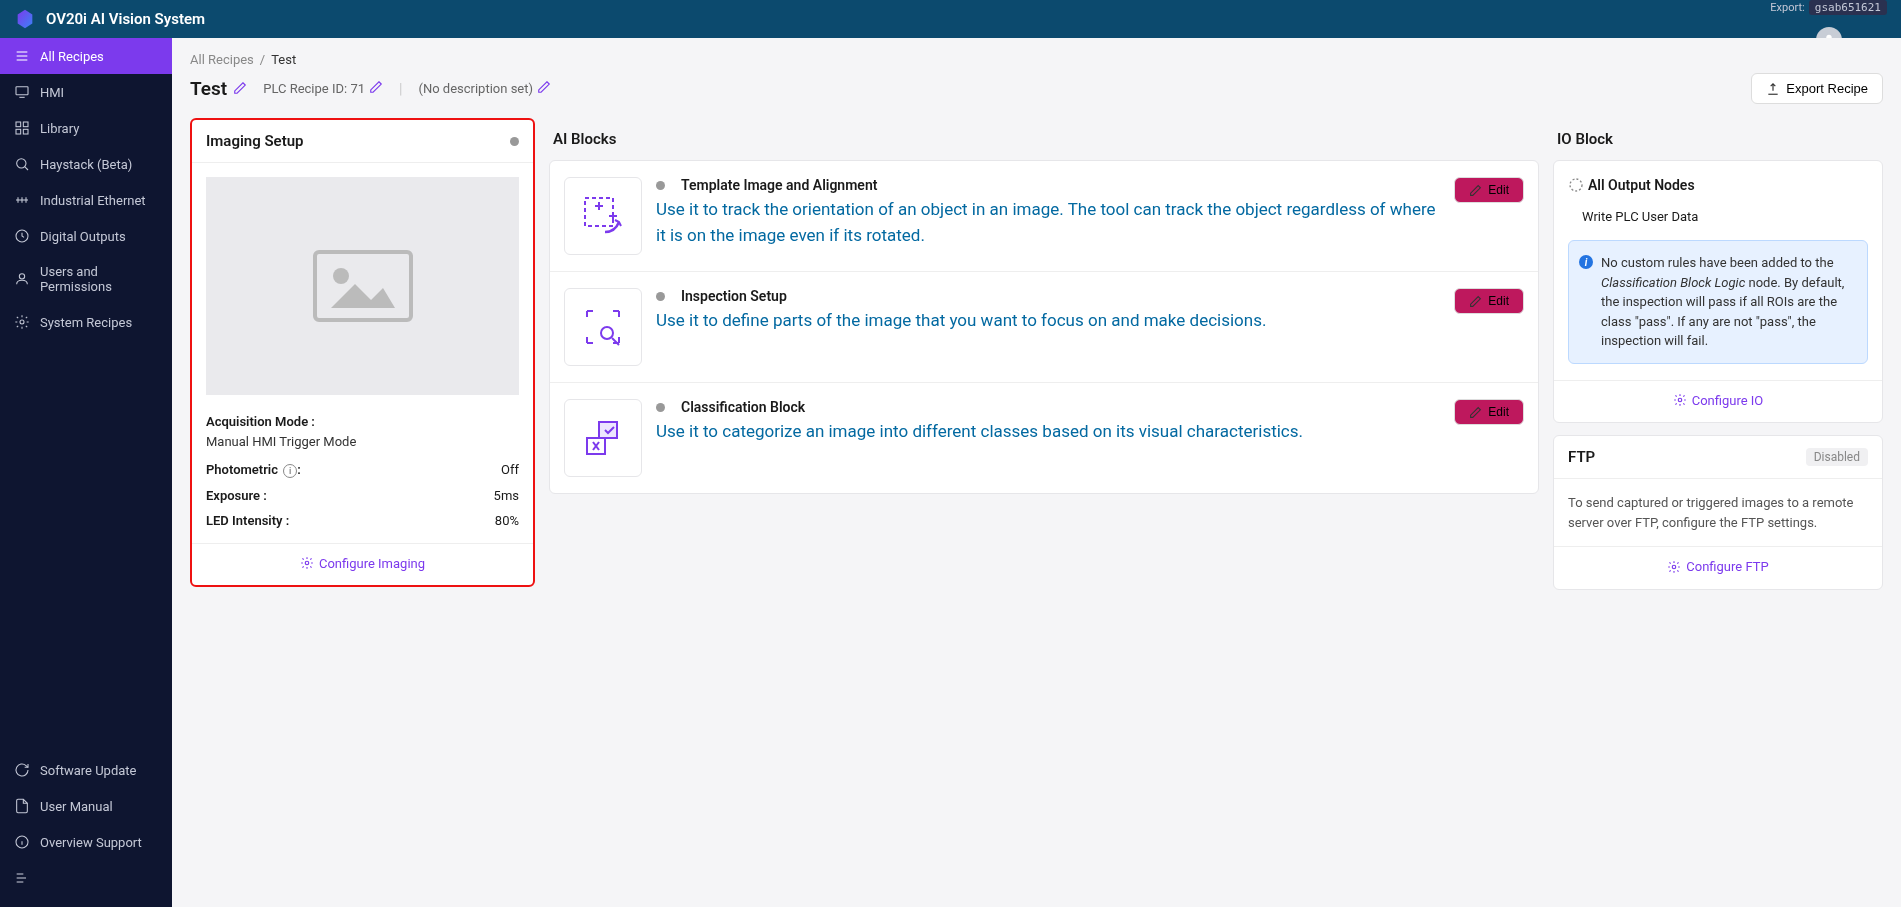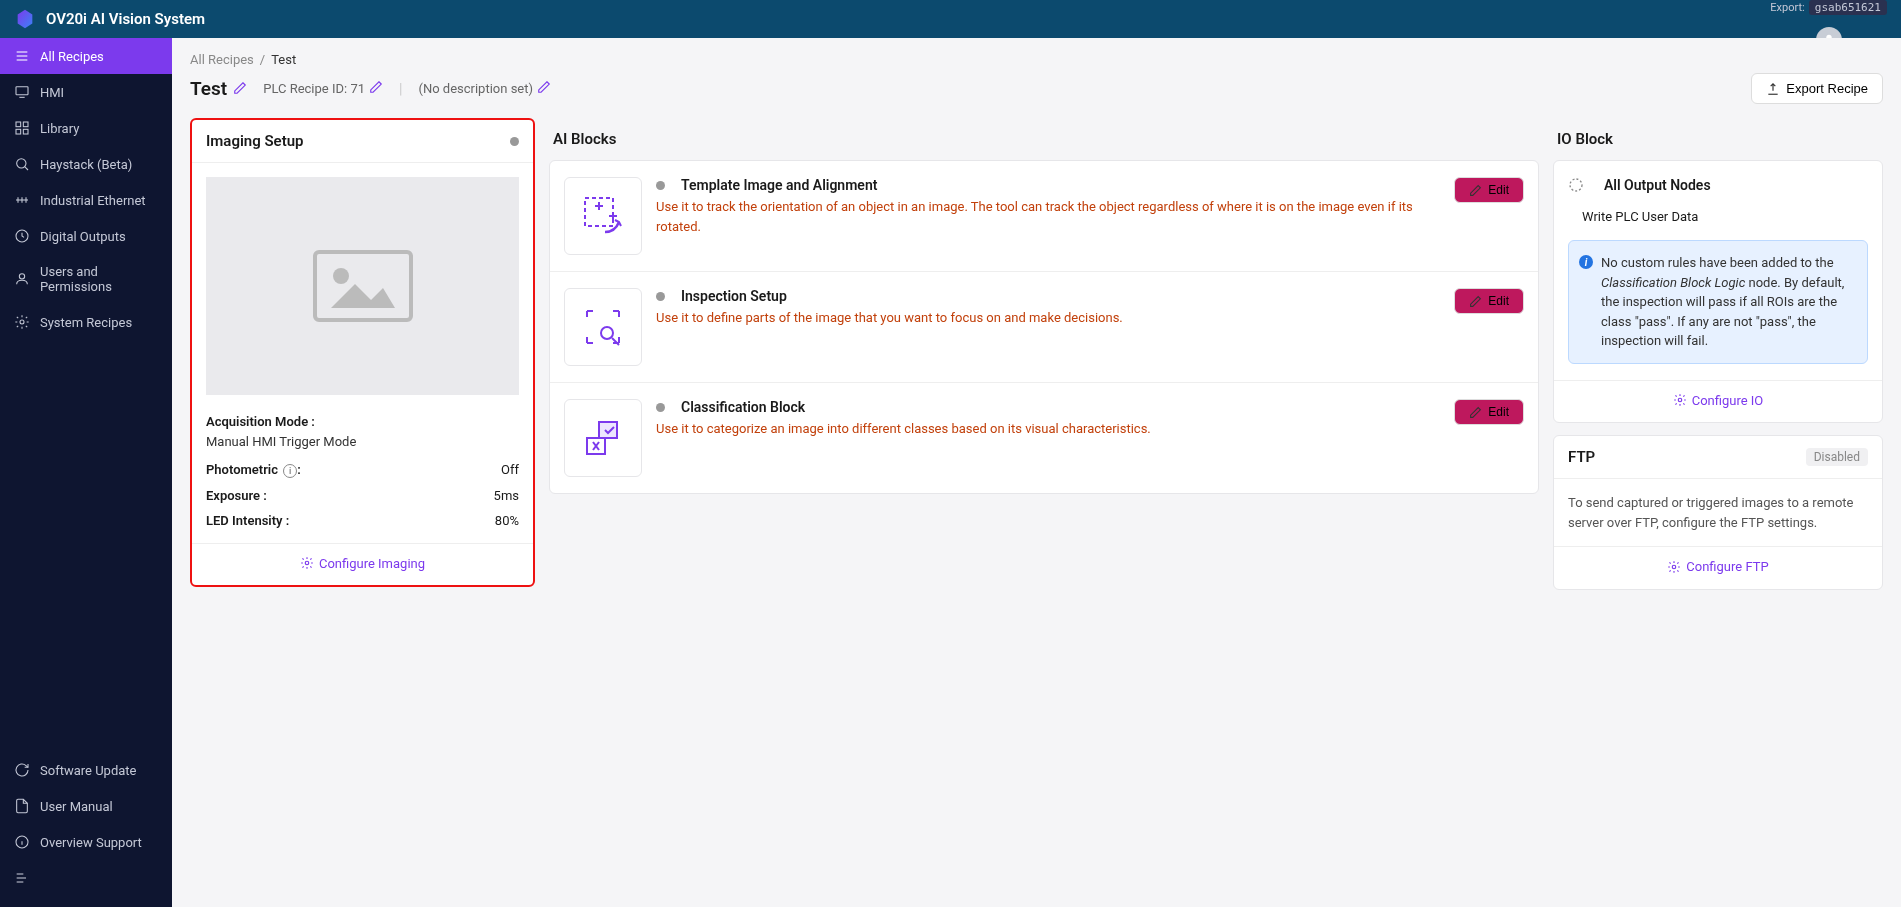--- a/index.html
+++ b/index.html
@@ -72,27 +72,27 @@
 .card-action svg { width: 14px; height: 14px; stroke: #7c3aed; fill: none; stroke-width: 2; }
 
 
 .ai-block { display: flex; gap: 14px; padding: 16px 14px; border-bottom: 1px solid #eee; align-items: flex-start; }
 .ai-block:last-child { border-bottom: none; }
 .ai-icon { width: 78px; height: 78px; border: 1px solid #e6e6e9; border-radius: 6px; display: flex; align-items: center; justify-content: center; flex-shrink: 0; }
 .ai-icon svg { width: 48px; height: 48px; }
 .ai-body { flex: 1; }
 .ai-head { display: flex; align-items: center; gap: 16px; margin-bottom: 4px; }
 .ai-name { font-weight: 600; font-size: 14px; }
-.ai-desc { font-size: 13px; color: #c2410c; line-height: 1.5; }
+.ai-desc { font-size: 17px; color: #0369a1; line-height: 1.5; }
 .ai-edit-wrap { display: flex; align-items: center; }
 .edit-btn { background: #be185d; border: 1px solid #ddd; border-radius: 6px; padding: 5px 14px; font-size: 12px; cursor: pointer; display: flex; align-items: center; gap: 6px; }
 .edit-btn svg { width: 13px; height: 13px; stroke: #333; fill: none; stroke-width: 2; }
 
 
-.output-head { display: flex; align-items: center; gap: 20px; padding: 16px 14px 8px; font-weight: 600; font-size: 14px; }
+.output-head { display: flex; align-items: center; gap: 4px; padding: 16px 14px 8px; font-weight: 600; font-size: 14px; }
 .output-head svg { width: 16px; height: 16px; stroke: #888; fill: none; stroke-width: 2; }
 .output-item { padding: 8px 14px 16px 28px; font-size: 13px; }
 .info-box { margin: 0 14px 16px; background: #e7f1ff; border: 1px solid #bcd9ff; border-radius: 6px; padding: 12px 14px 12px 32px; font-size: 13px; color: #333; line-height: 1.5; position: relative; }
 .info-box .info-i { position: absolute; left: 10px; top: 14px; width: 14px; height: 14px; border-radius: 50%; background: #2374e1; color: #fff; font-size: 10px; display: flex; align-items: center; justify-content: center; font-style: italic; font-weight: bold; }
 .info-box em { font-style: italic; }
 .ftp-desc { padding: 14px; font-size: 13px; color: #555; line-height: 1.5; }
 .disabled-badge { background: #f0f0f2; color: #888; font-size: 12px; padding: 2px 8px; border-radius: 4px; }
 </style>
 </head>
 <body>

